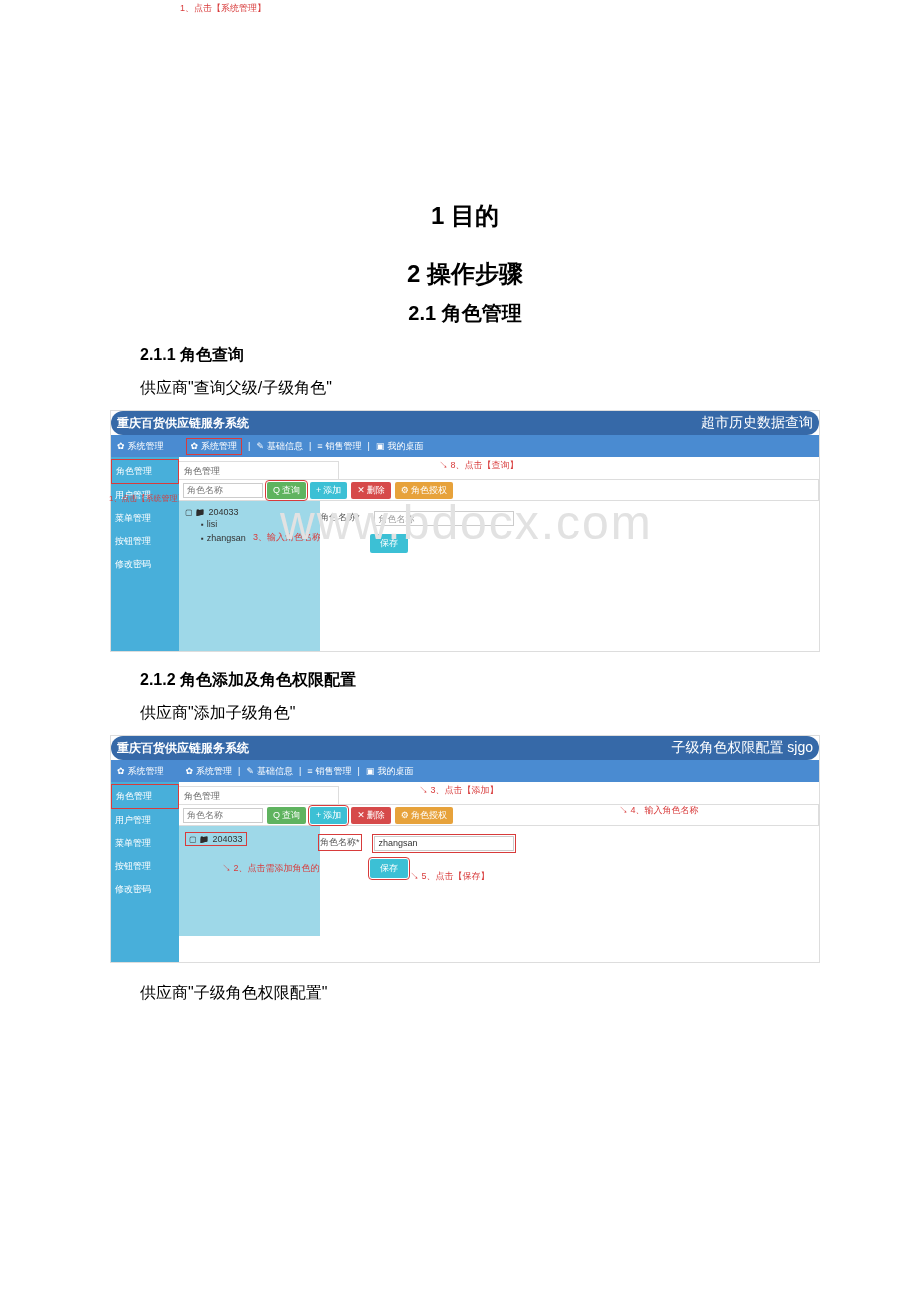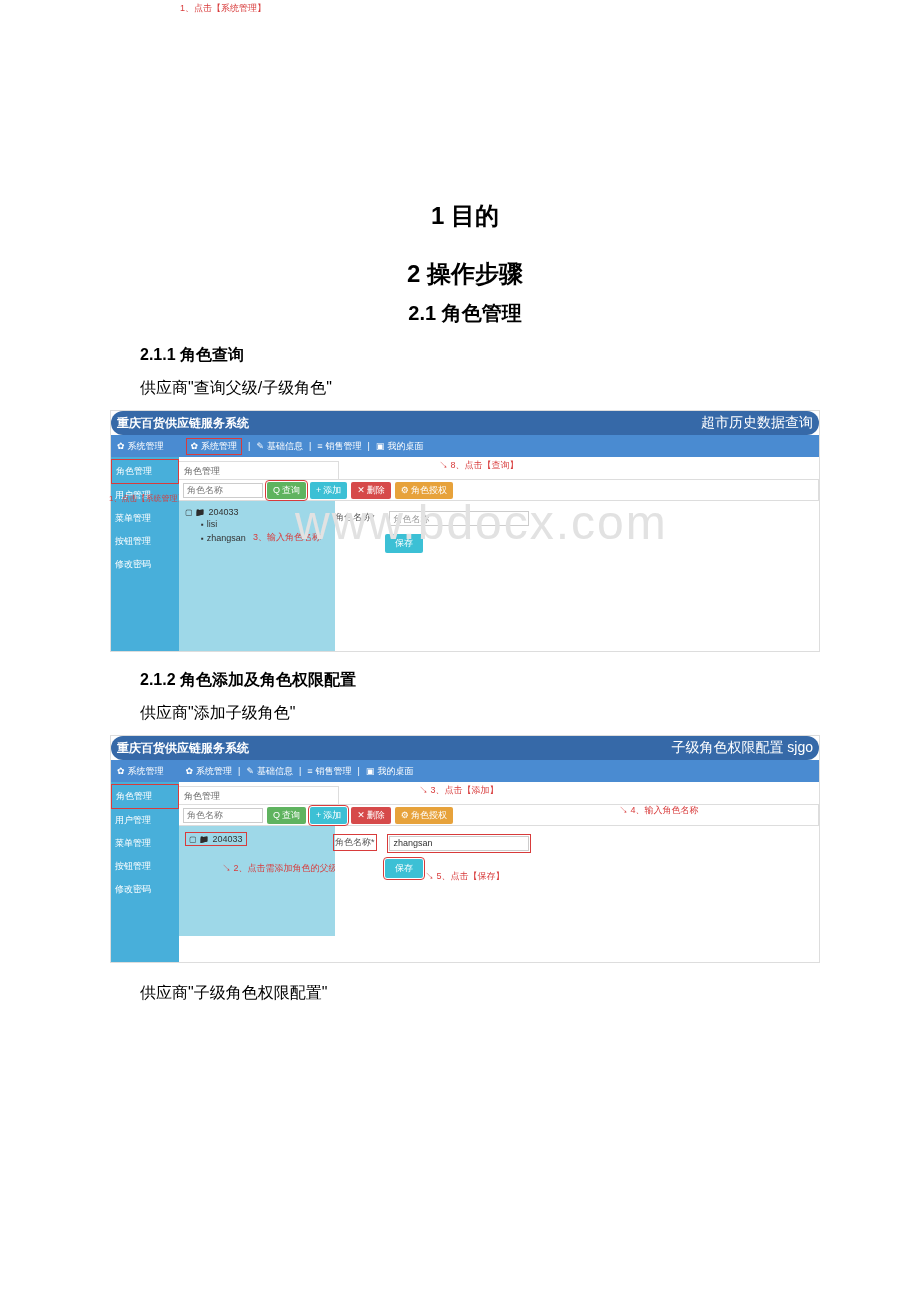--- a/index.html
+++ b/index.html
@@ -31,21 +31,21 @@
   .app .toolbar input { font-size: 9px; height: 15px; border: 1px solid #ccc; padding: 0 3px; width: 80px; }
   .app .btn { font-size: 9px; color: #fff; padding: 2px 6px; border-radius: 2px; display: inline-flex; align-items: center; gap: 2px; cursor: pointer; }
   .app .btn.search { background: #5fb35f; }
   .app .btn.add { background: #3cc0d5; }
   .app .btn.del { background: #d64a4a; }
   .app .btn.perm { background: #e7a23b; }
   .app .btn.save { background: #3cc0d5; padding: 3px 10px; }
   .app .btn.boxed { outline: 1px solid #d83b3b; outline-offset: 1px; }
 
   .app .lower { display: flex; min-height: 150px; }
-  .app .tree { background: #9ed8e8; width: 156px; flex-shrink: 0; padding: 4px 6px; color: #333; font-size: 9px; }
+  .app .tree { background: #9ed8e8; width: 141px; flex-shrink: 0; padding: 4px 6px; color: #333; font-size: 9px; }
   .app .tree .node { margin: 2px 0; display: flex; align-items: center; gap: 3px; }
   .app .tree .node.boxed { border: 1px solid #d83b3b; padding: 1px 3px; display: inline-flex; }
   .app .tree .child { margin-left: 16px; }
   .app .form { flex: 1; background: #fff; padding: 10px 0; color: #555; position: relative; }
   .app .form-row { display: flex; align-items: flex-start; gap: 14px; font-size: 9px; margin-bottom: 8px; }
   .app .form-row .lbl { white-space: nowrap; }
   .app .form-row .val { border: 1px solid #ccc; height: 15px; width: 140px; padding: 1px 4px; color: #999; }
   .app .form-row.boxed .lbl, .app .form-row.boxed .val { outline: 1px solid #d83b3b; outline-offset: 1px; }
   .app .save-row { margin-left: 50px; }
   .annot { position: absolute; color: #d83b3b; font-size: 9px; white-space: nowrap; }

